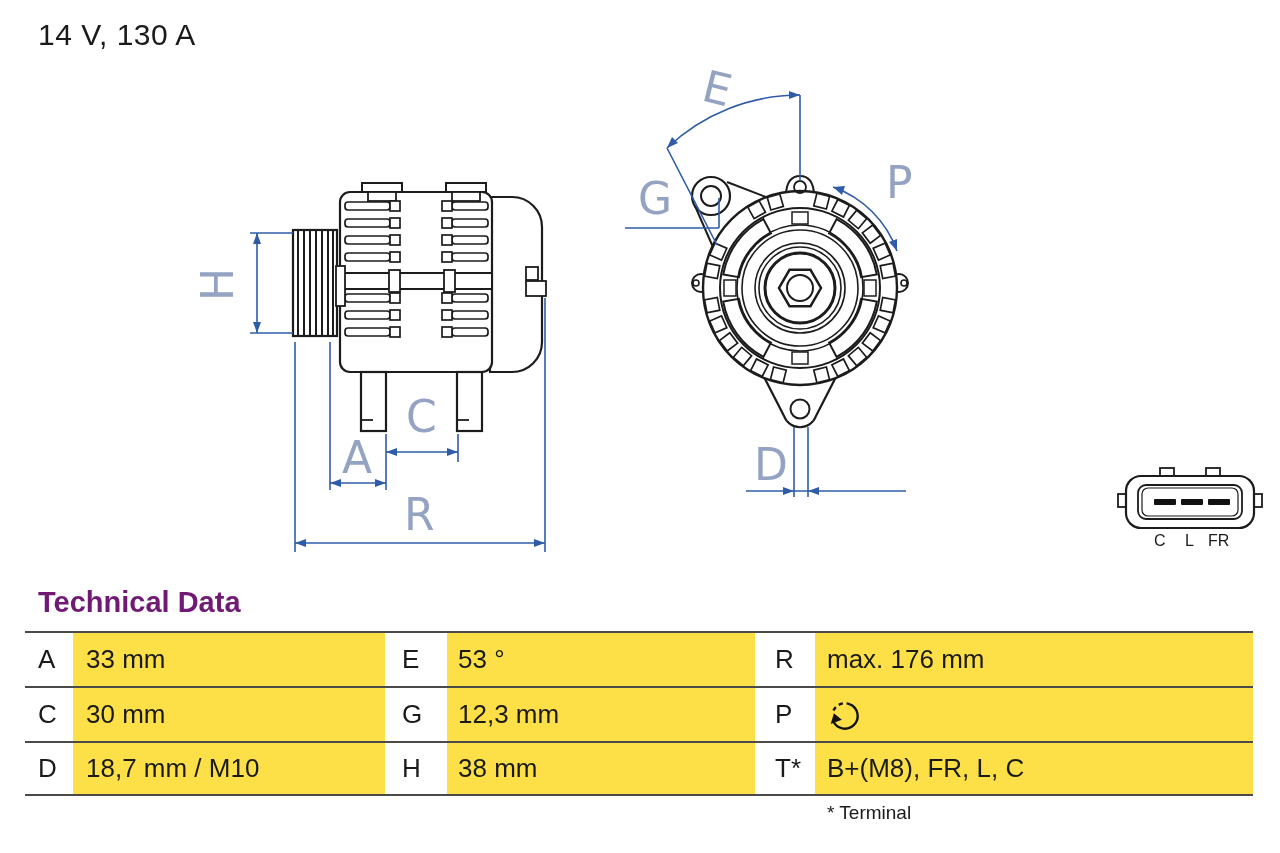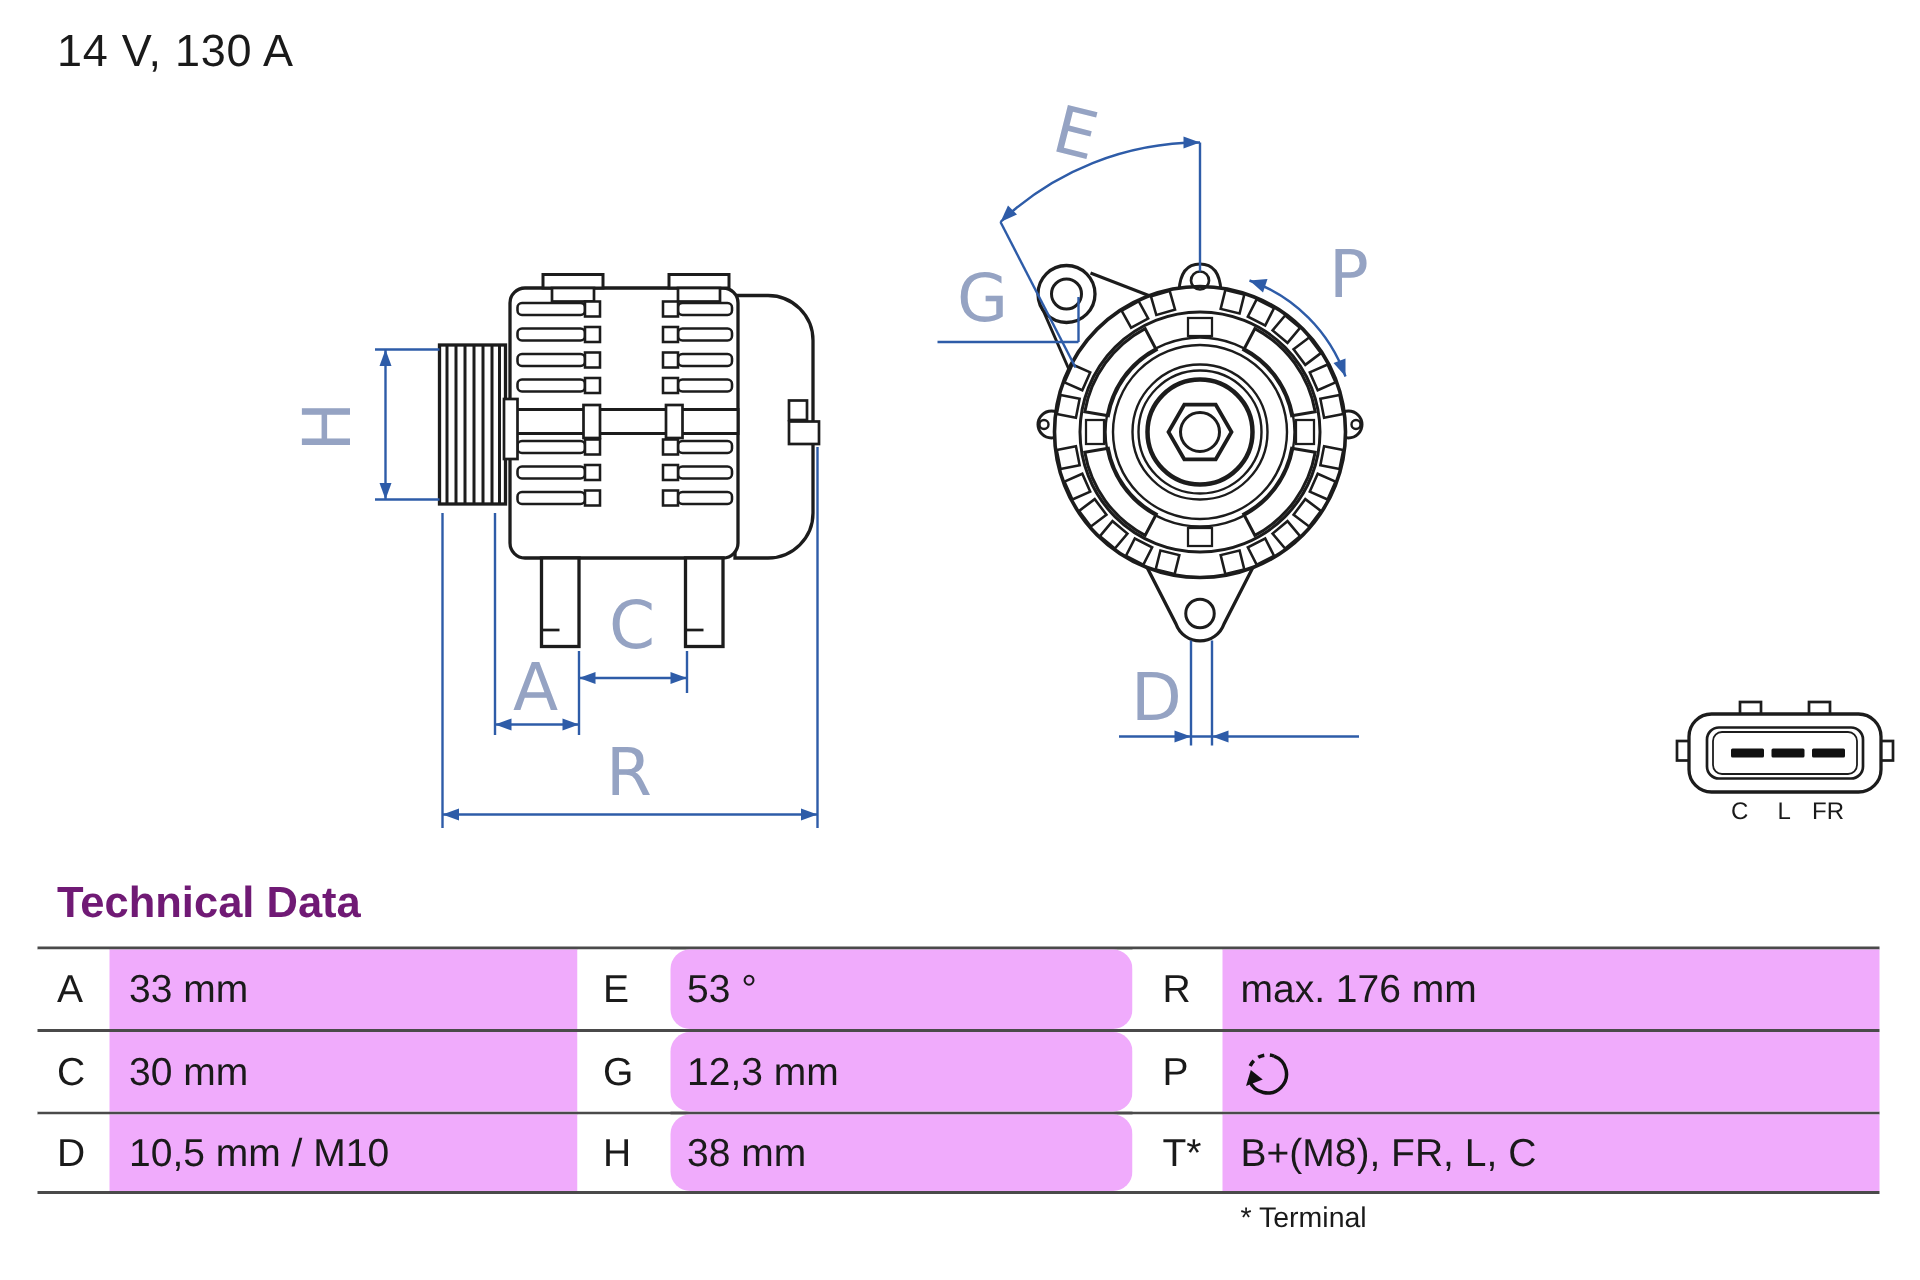--- a/index.html
+++ b/index.html
@@ -33,23 +33,23 @@
 
   
   .tech-table { position:absolute; left:25px; top:631px; width:1228px; }
   .t-row {
     display:grid; grid-template-columns:48px 312px 62px 308px 60px 438px;
     height:55px; border-top:2px solid #4a4a4a; align-items:stretch;
   }
   .t-row:last-child { border-bottom:2px solid #4a4a4a; }
   .cell { display:flex; align-items:center; font-size:26px; color:#1a1a1a; }
   .cell.letter { background:#ffffff; }
-  .cell.value  { background:#f0abfc; }
+  .cell.value  { background:#fde047; }
   .L1 { padding-left:13px; } .V1 { padding-left:13px; }
-  .L2 { padding-left:17px; } .V2 { padding-left:11px;border-radius:13px; }
+  .L2 { padding-left:17px; } .V2 { padding-left:11px; }
   .L3 { padding-left:20px; } .V3 { padding-left:12px; }
   .footnote {
     position:absolute; left:827px; top:802px;
     font-size:19px; color:#1a1a1a;text-align:right;
   }
   .rot-icon { position:relative; top:1px; }
 </style>
 </head>
 <body>
 
@@ -296,21 +296,21 @@
       <div class="cell value V3">
         <svg class="rot-icon" width="36" height="36" viewBox="0 0 34 34">
           <path d="M21.1,5.7 A12,12 0 1 1 5.7,21.1" fill="none" stroke="#111" stroke-width="2.2"></path>
           <path d="M6.1,11.9 A12,12 0 0 1 21.1,5.7" fill="none" stroke="#111" stroke-width="2.2" stroke-dasharray="4 3.5"></path>
           <polygon points="3.5,24.5 6.5,14.5 14,20.5" fill="#111"></polygon>
         </svg>
       </div>
     </div>
     <div class="t-row">
       <div class="cell letter L1">D</div>
-      <div class="cell value V1">10,5 mm / M10</div>
+      <div class="cell value V1">18,7 mm / M10</div>
       <div class="cell letter L2">H</div>
       <div class="cell value V2">38 mm</div>
       <div class="cell letter L3">T*</div>
       <div class="cell value V3">B+(M8), FR, L, C</div>
     </div>
   </div>
 
   <div class="footnote">* Terminal</div>
 
 </div>

